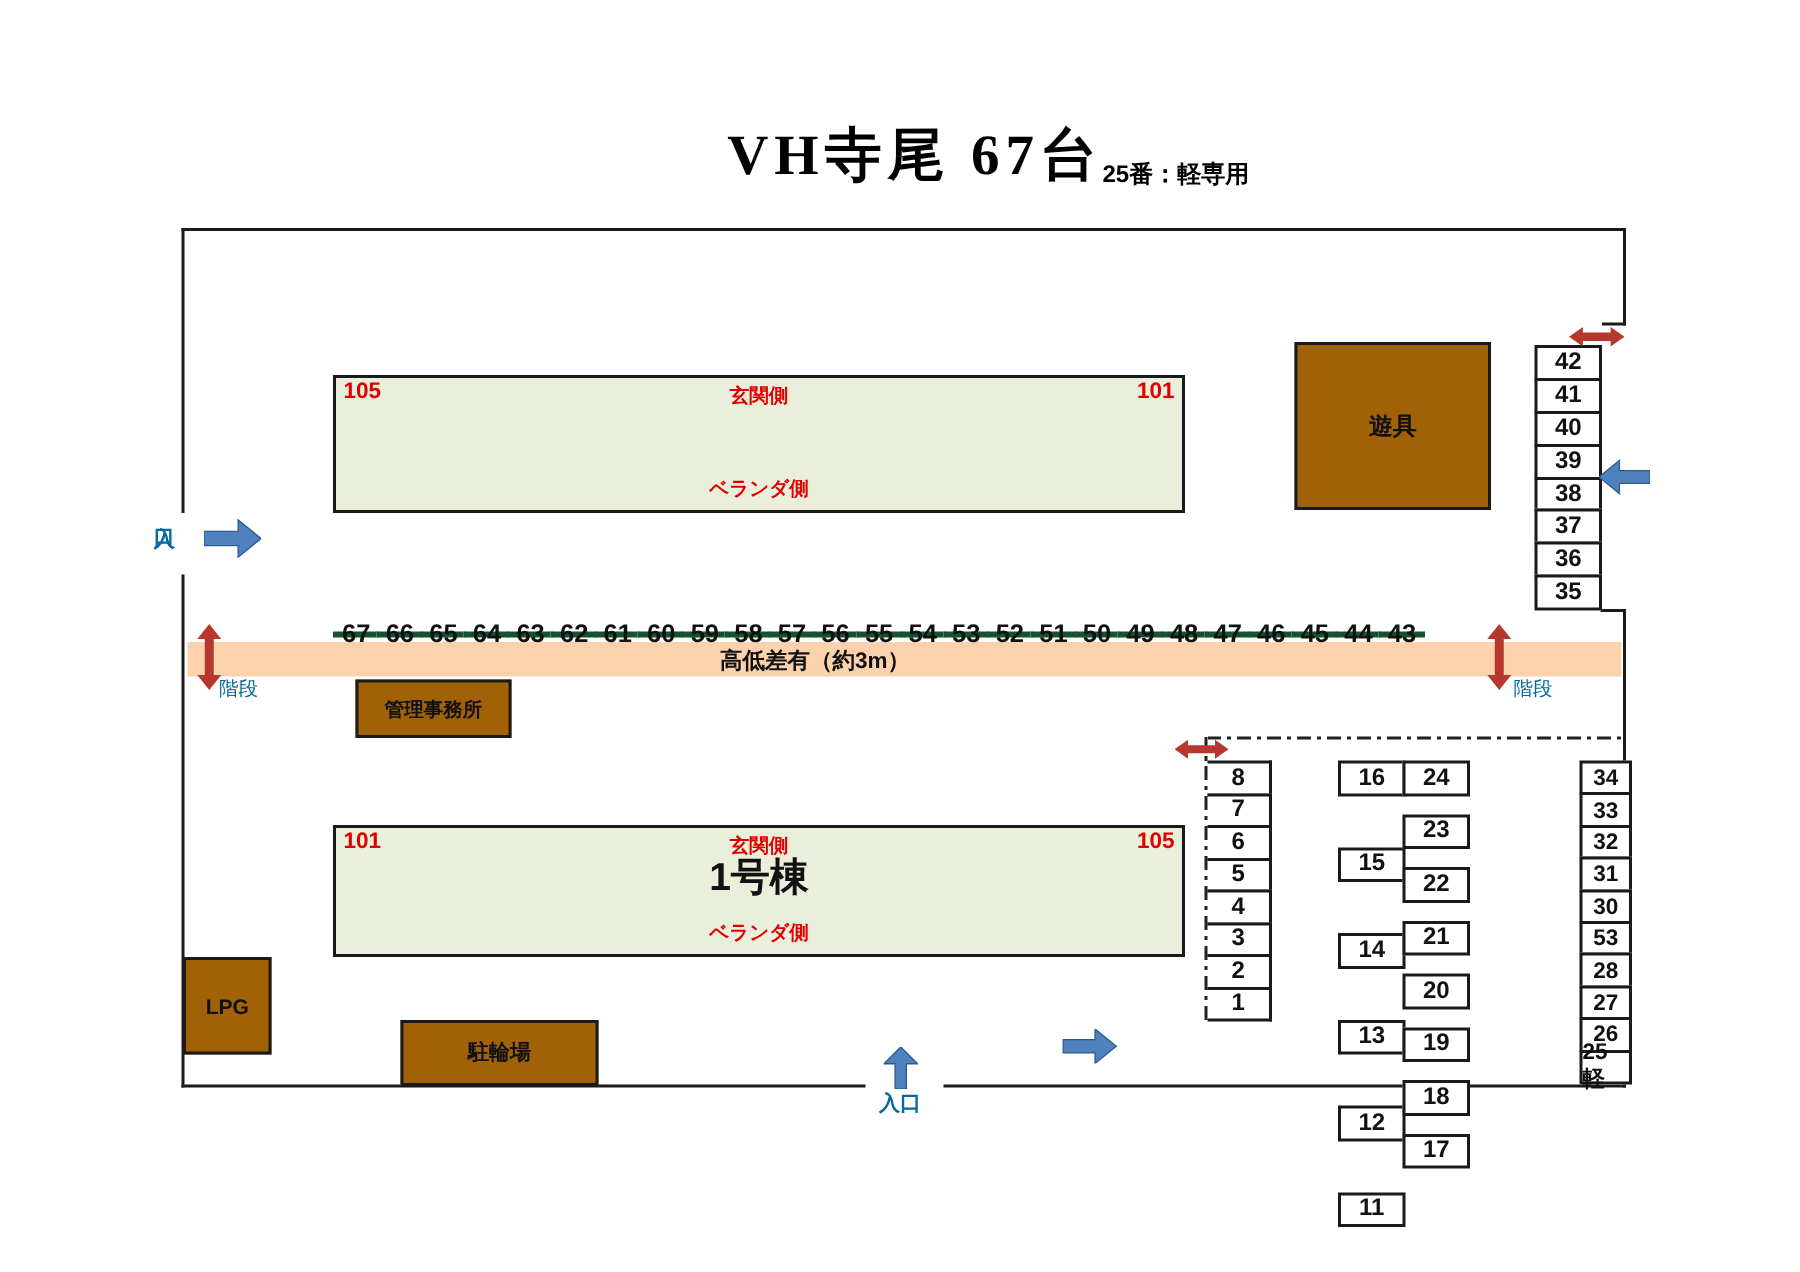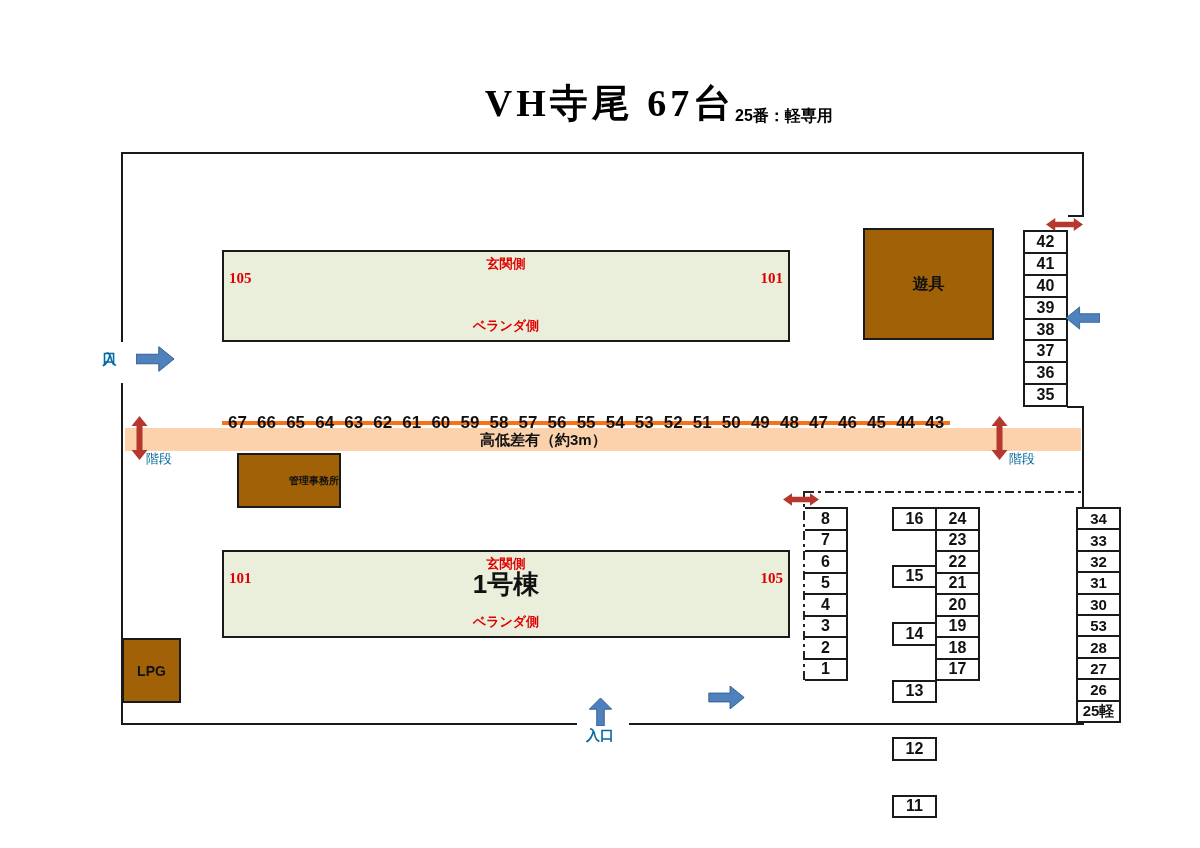--- a/index.html
+++ b/index.html
@@ -16,47 +16,47 @@
   .subtitle{position:absolute;left:735px;top:106px;font-size:16px;font-weight:bold;color:#000;}
   
   .band{position:absolute;left:125px;top:428px;width:956px;height:23px;
     background:var(--band,#fbd2ac);}
   .band-label{position:absolute;left:355px;top:3px;font-size:15px;font-weight:bold;color:#111;white-space:nowrap;}
   
   .building{position:absolute;left:222px;width:568px;background:var(--building,#e9efdb);
     border:2px solid #1a1a1a;box-sizing:border-box;}
   .b2{top:250px;height:92px;}
   .b1{top:550px;height:88px;}
-  .bnum{position:absolute;top:18px;font-size:15px;font-weight:bold;color:var(--red_text,#e00000);font-family:Liberation Serif, serif;}
+  .bnum{position:absolute;top:0;font-size:15px;font-weight:bold;color:var(--red_text,#e00000);}
   .bnum.l{left:5px;} .bnum.r{right:5px;}
   .bfront{position:absolute;top:3px;left:0;width:100%;text-align:center;font-size:13px;
     font-weight:bold;color:var(--red_text,#e00000);}
   .bname{position:absolute;top:15px;left:0;width:100%;text-align:center;font-size:26px;
     font-weight:bold;color:#111;}
   .bback{position:absolute;bottom:5px;left:0;width:100%;text-align:center;font-size:13px;
     font-weight:bold;color:var(--red_text,#e00000);}
   
   .row-top{position:absolute;left:222px;top:383px;width:728px;height:42px;display:flex;}
-  .hcell{flex:1;margin-left:-2px;border:2px solid #f97316;background:#fff;box-sizing:border-box;
+  .hcell{flex:1;margin-left:-2px;border:2px solid #14532d;background:#fff;box-sizing:border-box;
     display:flex;align-items:center;justify-content:center;font-size:17px;font-weight:bold;margin-top:38px;}
   .row-top .hcell:first-child{margin-left:0;}
   .vcol{position:absolute;display:flex;flex-direction:column;}
   .vcell{margin-top:-2px;border:2px solid #1a1a1a;background:#fff;box-sizing:border-box;
     display:flex;align-items:center;justify-content:center;font-size:16px;font-weight:bold;}
   .vcol .vcell:first-child{margin-top:0;}
   .col-ru{left:1023px;top:230px;width:45px;} .col-ru .vcell{height:23.9px;}
   .col-l{left:805px;top:507px;width:43px;}  .col-l .vcell{height:23.5px;border-left:none;}
   .col-ml{left:892px;top:507px;width:45px;gap:36px;} .col-ml .vcell{height:23.5px;}
-  .col-mr{left:935px;top:507px;width:45px;} .col-mr .vcell{height:23.5px;}
-  .col-rl{left:1076px;top:507px;width:45px;} .col-rl .vcell{height:23.4px;font-size:15px;}
+  .col-mr{left:935px;top:507px;width:45px;gap:14px;} .col-mr .vcell{height:23.5px;}
+  .col-rl{left:1053px;top:507px;width:35px;} .col-rl .vcell{height:23.4px;font-size:15px;}
   
   .obox{position:absolute;border:2px solid #1a1a1a;background:#a16207;box-sizing:border-box;
     display:flex;align-items:center;justify-content:center;font-weight:bold;}
   .playground{left:863px;top:228px;width:131px;height:112px;font-size:16px;}
-  .office{left:237px;top:453px;width:104px;height:55px;font-size:10px;justify-content:flex-end;}
+  .office{left:237px;top:453px;width:104px;height:39px;font-size:13px;}
   .lpg{left:122px;top:638px;width:59px;height:65px;font-size:14px;}
   .bicycle{left:267px;top:680px;width:132px;height:44px;font-size:14px;}
   
   .dashdot-h{position:absolute;left:805px;top:491px;width:277px;height:2px;
     background:repeating-linear-gradient(90deg,#222 0 9px,transparent 9px 13px,#222 13px 16px,transparent 16px 20px);}
   .dashdot-v{position:absolute;left:803px;top:491px;width:2px;height:191px;
     background:repeating-linear-gradient(180deg,#222 0 9px,transparent 9px 13px,#222 13px 16px,transparent 16px 20px);}
   
   .lbl{position:absolute;font-size:13px;color:#0369a1;white-space:nowrap;}
   .entrance-left{left:101px;top:340px;font-size:14px;font-weight:bold;
@@ -194,20 +194,23 @@
 
   <div class="obox playground">
     <span>遊具</span>
   </div>
   <div class="obox office">
     <span>管理事務所</span>
   </div>
   <div class="obox lpg">
     <span>LPG</span>
   </div>
+  <div class="obox bicycle">
+    <span>駐輪場</span>
+  </div>
 
   <div class="dashdot-h"></div>
   <div class="dashdot-v"></div>
 
   <div class="lbl entrance-left">入口</div>
   <div class="lbl stairs-left">階段</div>
   <div class="lbl stairs-right">階段</div>
   <div class="lbl entrance-bottom">入口</div>
 
   <div class="arrow blue-a" style="left:136px;top:346px;">

